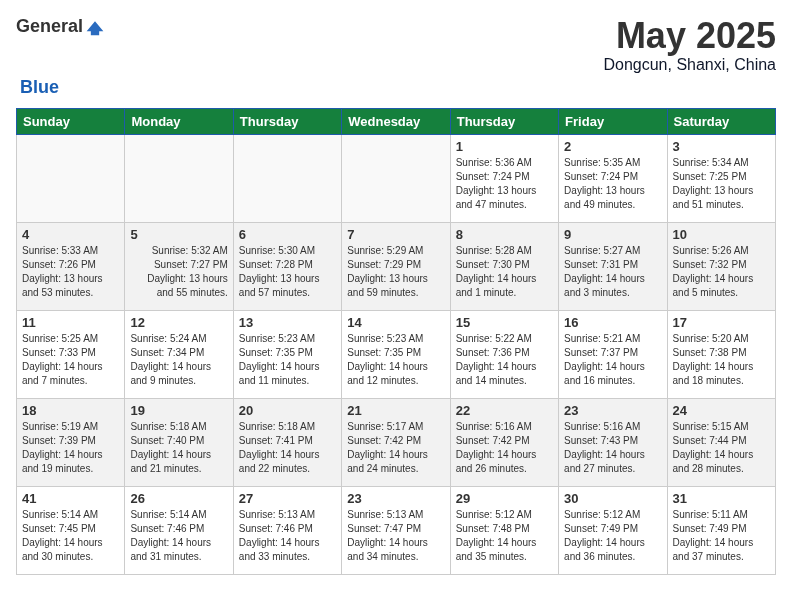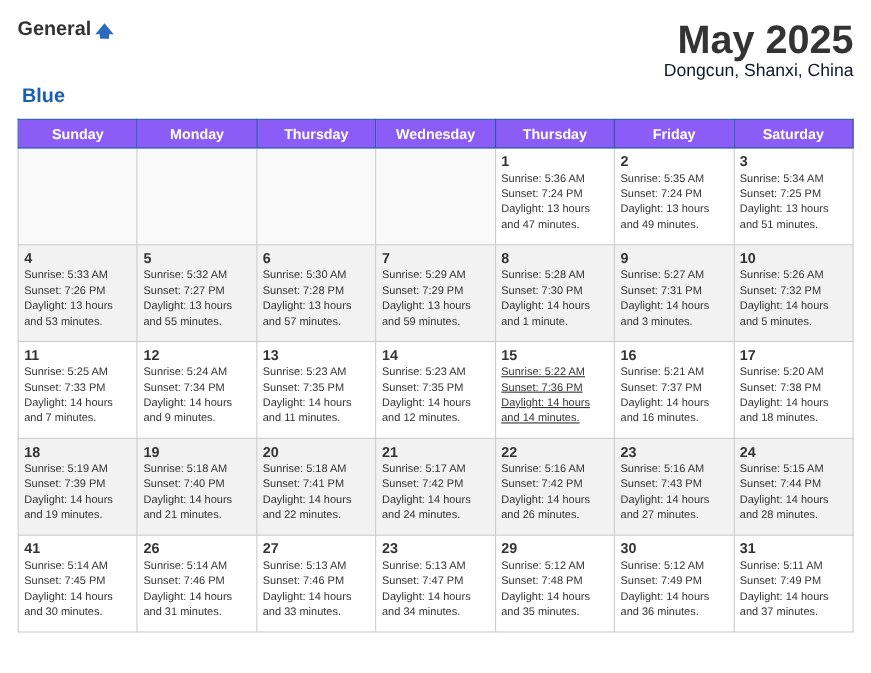--- a/index.html
+++ b/index.html
@@ -50,23 +50,23 @@
     .location-title {
       font-size: 16px;
       color: #0f172a;
     }
     .calendar {
       width: 100%;
       border-collapse: collapse;
       border: 1px solid #ccc;
     }
     .calendar th {
-      background-color: #8b5cf6;
+      background-color: #15803d;
       color: #fff;
-      text-align: center;
+      text-align: left;
       padding: 5px 6px;
       font-size: 13px;
       border: 1px solid #1e5aaa;
     }
     .calendar td {
       border: 1px solid #ccc;
       vertical-align: top;
       padding: 4px 5px;
       width: calc(100%/7);
       min-height: 80px;
@@ -157,21 +157,21 @@
         <tr class="cal-row-shaded">
           <td>
             <span class="day-num">4</span>
             <div class="day-info" style="white-space: pre-line;">Sunrise: 5:33 AM
 Sunset: 7:26 PM
 Daylight: 13 hours
 and 53 minutes.</div>
           </td>
           <td>
             <span class="day-num">5</span>
-            <div class="day-info" style="white-space: pre-line;">Sunrise: 5:32 AM
+            <div class="day-info" style="white-space: pre-line; text-align: right;">Sunrise: 5:32 AM
 Sunset: 7:27 PM
 Daylight: 13 hours
 and 55 minutes.</div>
           </td>
           <td>
             <span class="day-num">6</span>
             <div class="day-info" style="white-space: pre-line;">Sunrise: 5:30 AM
 Sunset: 7:28 PM
 Daylight: 13 hours
 and 57 minutes.</div>
@@ -229,21 +229,21 @@
           </td>
           <td>
             <span class="day-num">14</span>
             <div class="day-info" style="white-space: pre-line;">Sunrise: 5:23 AM
 Sunset: 7:35 PM
 Daylight: 14 hours
 and 12 minutes.</div>
           </td>
           <td>
             <span class="day-num">15</span>
-            <div class="day-info" style="white-space: pre-line; text-decoration: underline;">Sunrise: 5:22 AM
+            <div class="day-info" style="white-space: pre-line;">Sunrise: 5:22 AM
 Sunset: 7:36 PM
 Daylight: 14 hours
 and 14 minutes.</div>
           </td>
           <td>
             <span class="day-num">16</span>
             <div class="day-info" style="white-space: pre-line;">Sunrise: 5:21 AM
 Sunset: 7:37 PM
 Daylight: 14 hours
 and 16 minutes.</div>

